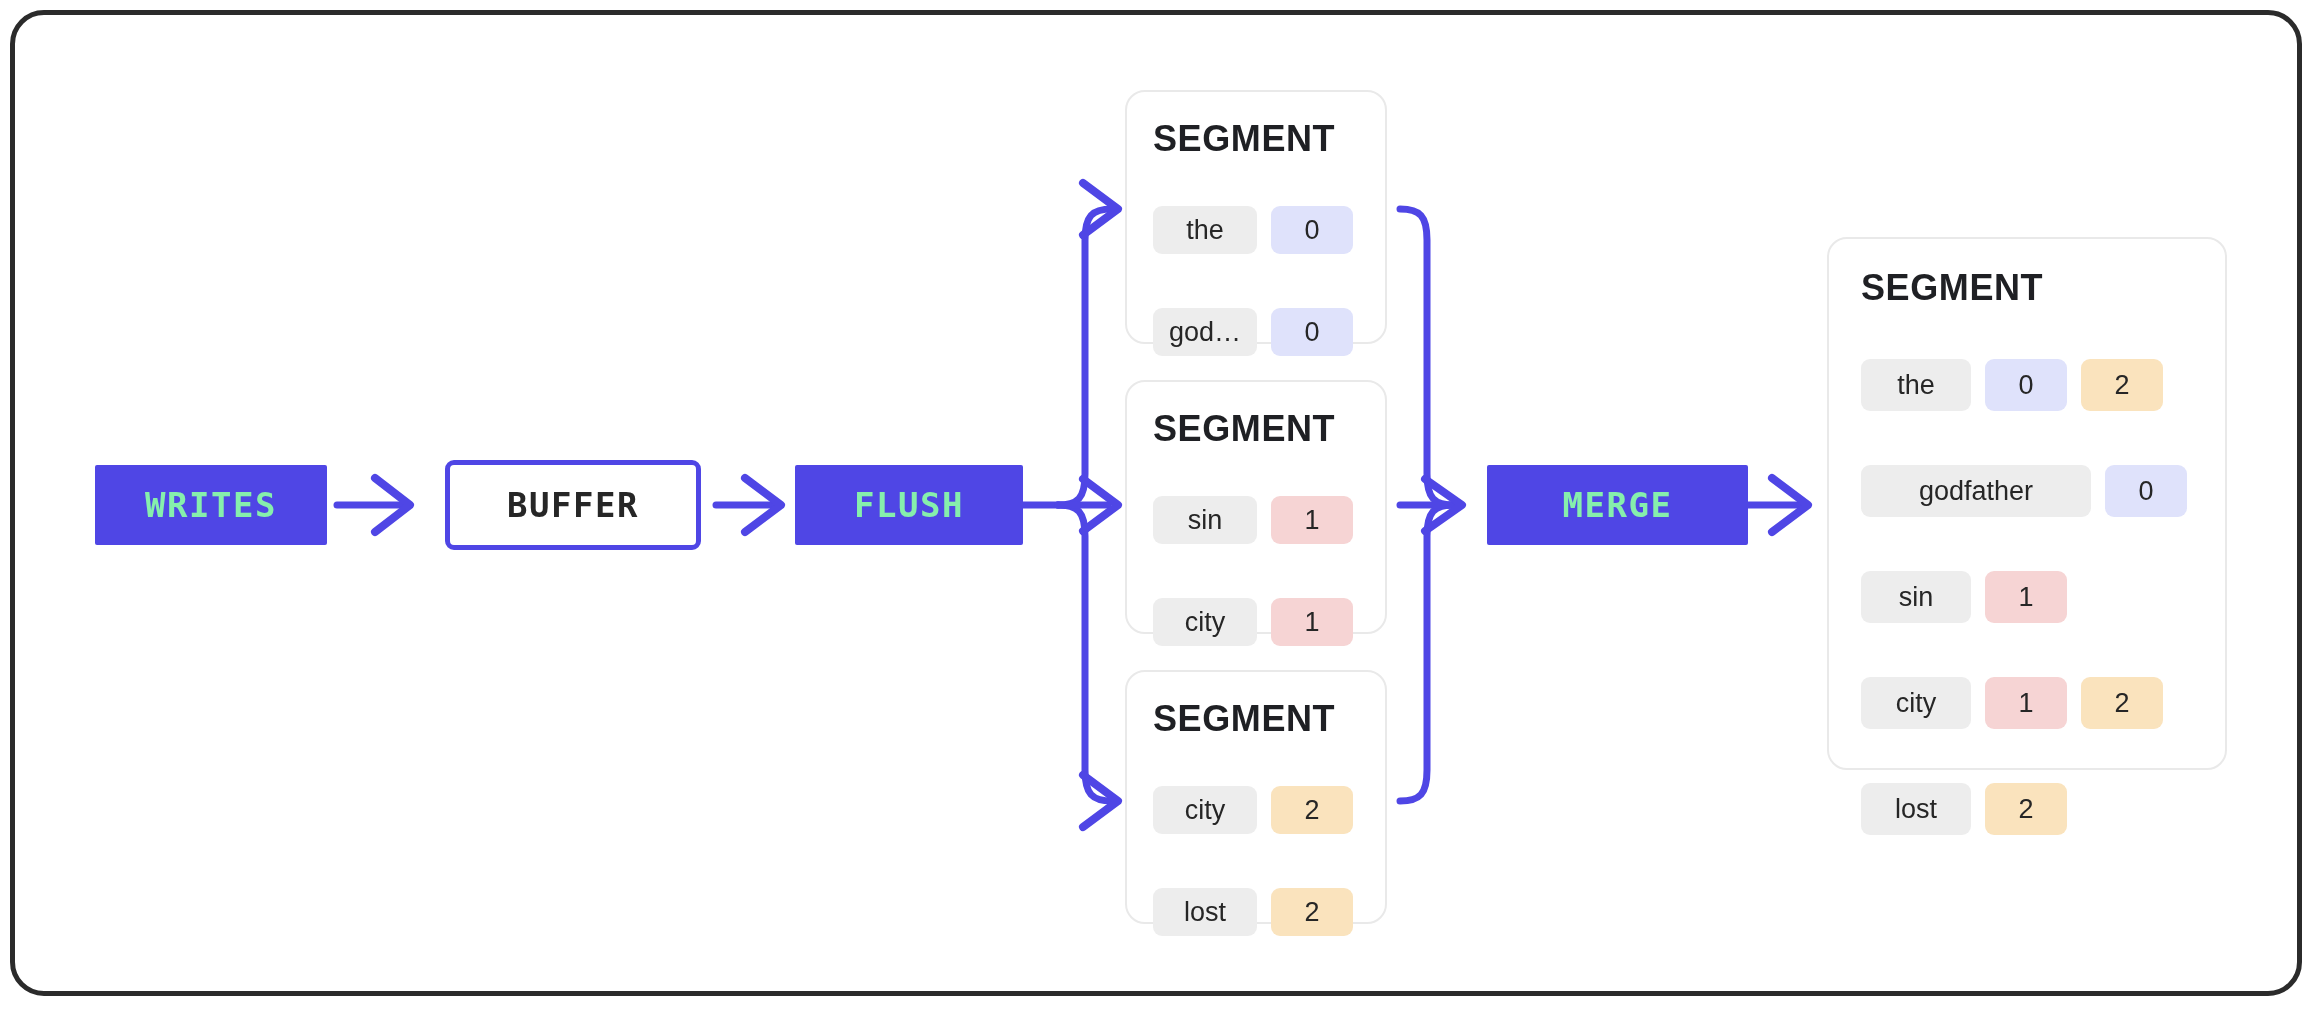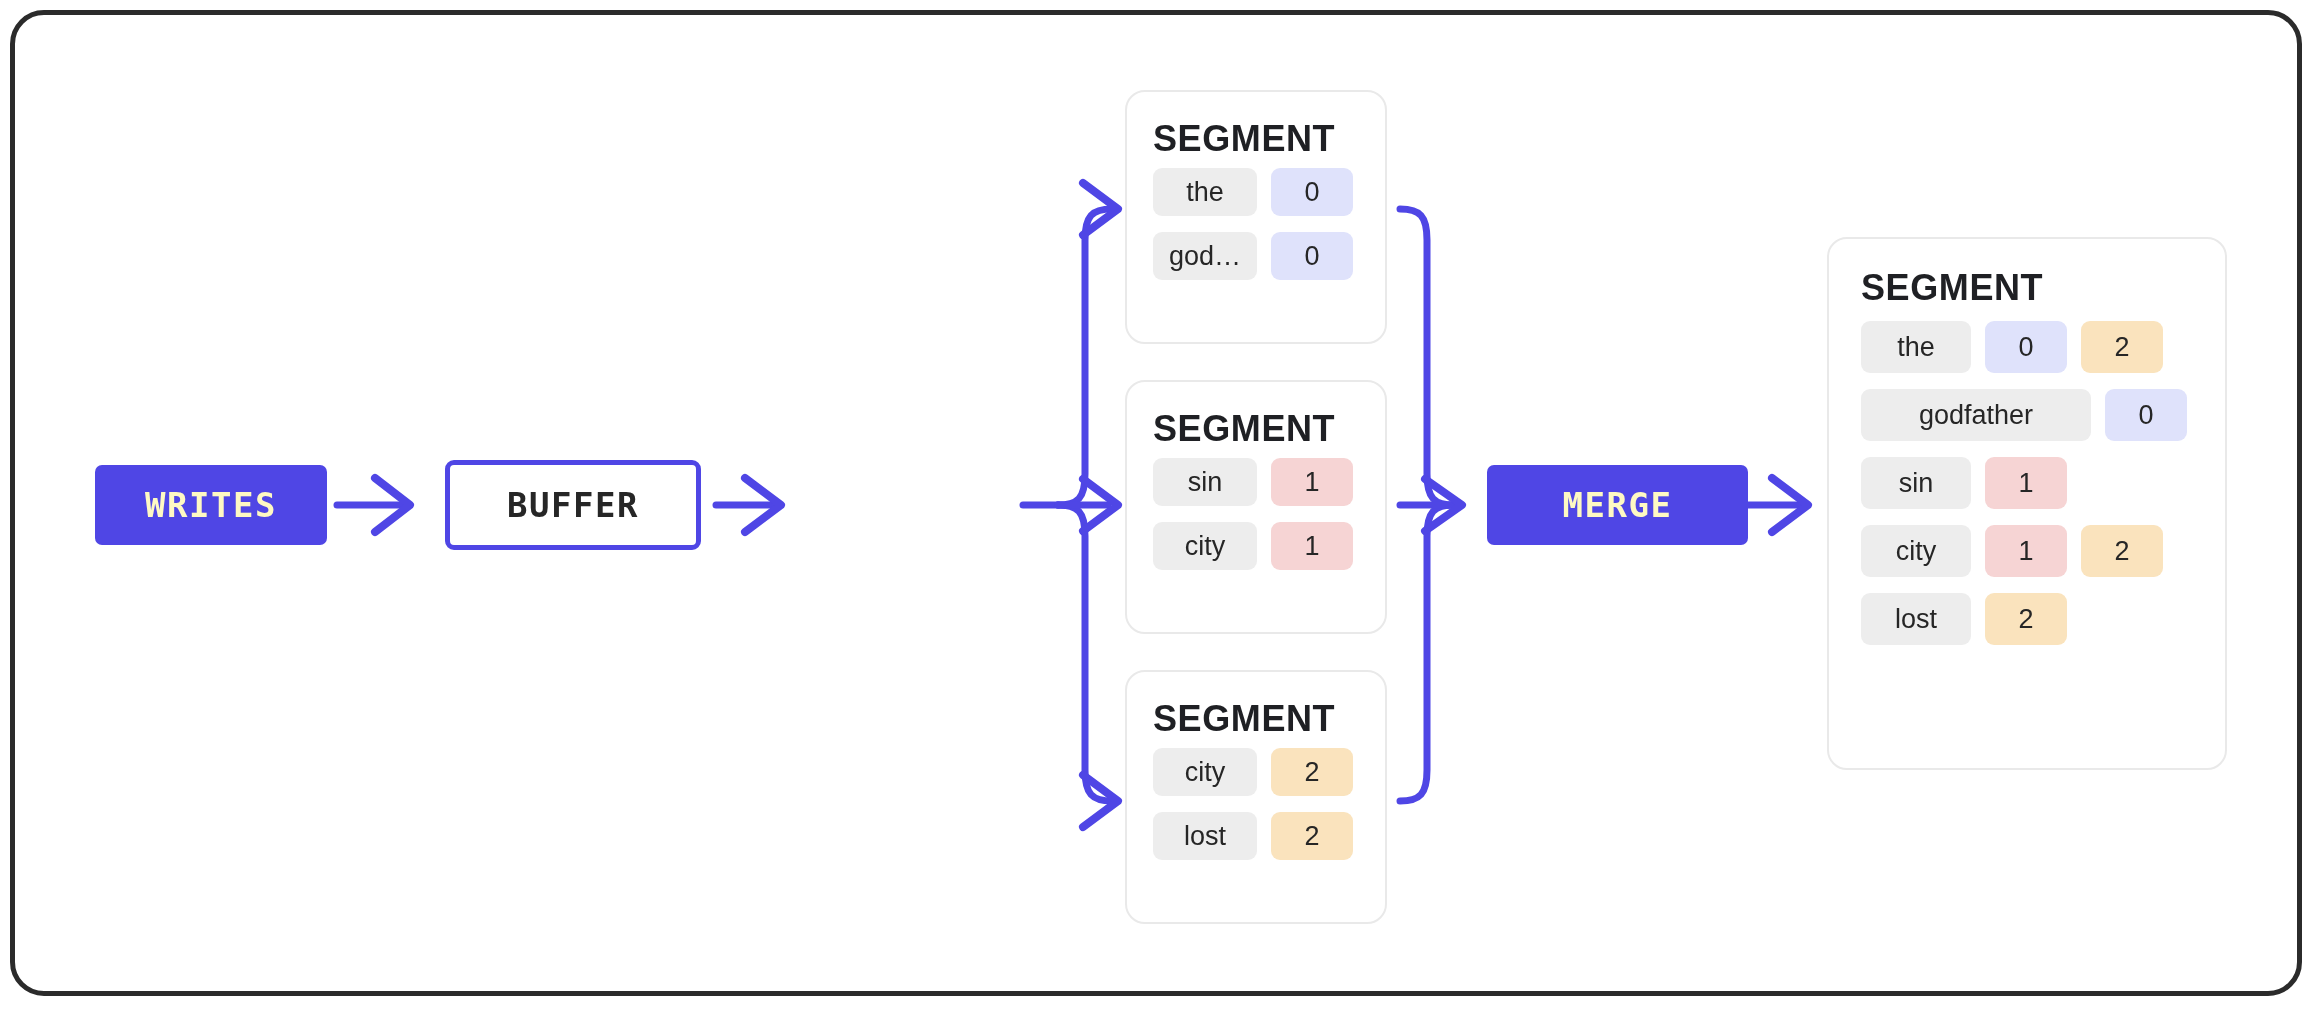--- a/index.html
+++ b/index.html
@@ -8,21 +8,21 @@
   #frame{position:absolute;left:10px;top:10px;width:2292px;height:986px;
          border:5px solid #2b2b2b;border-radius:34px;box-sizing:border-box;background:#fff;}
 
   #canvas{position:absolute;left:0;top:0;width:2322px;height:1016px;}
   #wires{position:absolute;left:0;top:0;width:2322px;height:1016px;pointer-events:none;}
 
   
   .block{position:absolute;display:flex;align-items:center;justify-content:center;
          font-family:"DejaVu Sans Mono","Liberation Mono",monospace;
          font-weight:700;letter-spacing:1.5px;box-sizing:border-box;}
-  .block.solid{background:#4f46e5;color:#fef9c3;border-radius:7px;font-size:34px;}
+  .block.solid{background:#4f46e5;color:#86efac;border-radius:2px;font-size:34px;}
   .block.outline{background:#ffffff;color:#262626;border:5px solid #4f46e5;border-radius:9px;font-size:34px;}
 
   #blk-writes{left:95px;top:465px;width:232px;height:80px;}
   #blk-buffer{left:445px;top:460px;width:256px;height:90px;}
   #blk-flush{left:795px;top:465px;width:228px;height:80px;}
   #blk-merge{left:1487px;top:465px;width:261px;height:80px;}
 
   
   .card{position:absolute;background:#ffffff;border:2px solid #e9e9e9;border-radius:20px;
         box-sizing:border-box;}
@@ -31,21 +31,21 @@
 
   #seg1{left:1125px;top:90px;width:262px;height:254px;}
   #seg2{left:1125px;top:380px;width:262px;height:254px;}
   #seg3{left:1125px;top:670px;width:262px;height:254px;}
   #segm{left:1827px;top:237px;width:400px;height:533px;}
 
   .seg-rows{position:absolute;left:26px;top:76px;display:flex;flex-direction:column;gap:16px;}
   .seg-row{display:flex;gap:14px;align-items:center;}
 
   .chip{display:flex;align-items:center;justify-content:center;border-radius:9px;
-        font-size:27px;color:#262626;font-family:"Liberation Sans",sans-serif;box-sizing:border-box;}
+        font-size:27px;color:#262626;font-family:"Liberation Sans",sans-serif;box-sizing:border-box;margin-top:38px;}
   .chip.key{background:#ededed;width:104px;height:48px;}
   .chip.val{width:82px;height:48px;}
   .chip.blue{background:#dfe2fb;}
   .chip.pink{background:#f6d4d4;}
   .chip.amber{background:#fae3bd;}
   .chip.ghost{background:transparent;}
 
   
   #segm .seg-rows{left:32px;top:82px;gap:16px;}
   #segm .chip.key{width:110px;height:52px;}
@@ -85,20 +85,23 @@
       <line x1="1736" y1="505" x2="1800" y2="505"></line>
       <polyline points="1772,478 1808,505 1772,532" stroke-width="8"></polyline>
     </g>
   </svg>
 
   <div class="block solid" id="blk-writes">
     <span>WRITES</span>
   </div>
   <div class="block outline" id="blk-buffer">
     <span>BUFFER</span>
+  </div>
+  <div class="block solid" id="blk-flush">
+    <span>FLUSH</span>
   </div>
   <div class="block solid" id="blk-merge">
     <span>MERGE</span>
   </div>
 
   <div class="card" id="seg1">
     <div class="card-title" style="left:26px;top:26px;">SEGMENT</div>
     <div class="seg-rows">
       <div class="seg-row">
         <div class="chip key">the</div>

